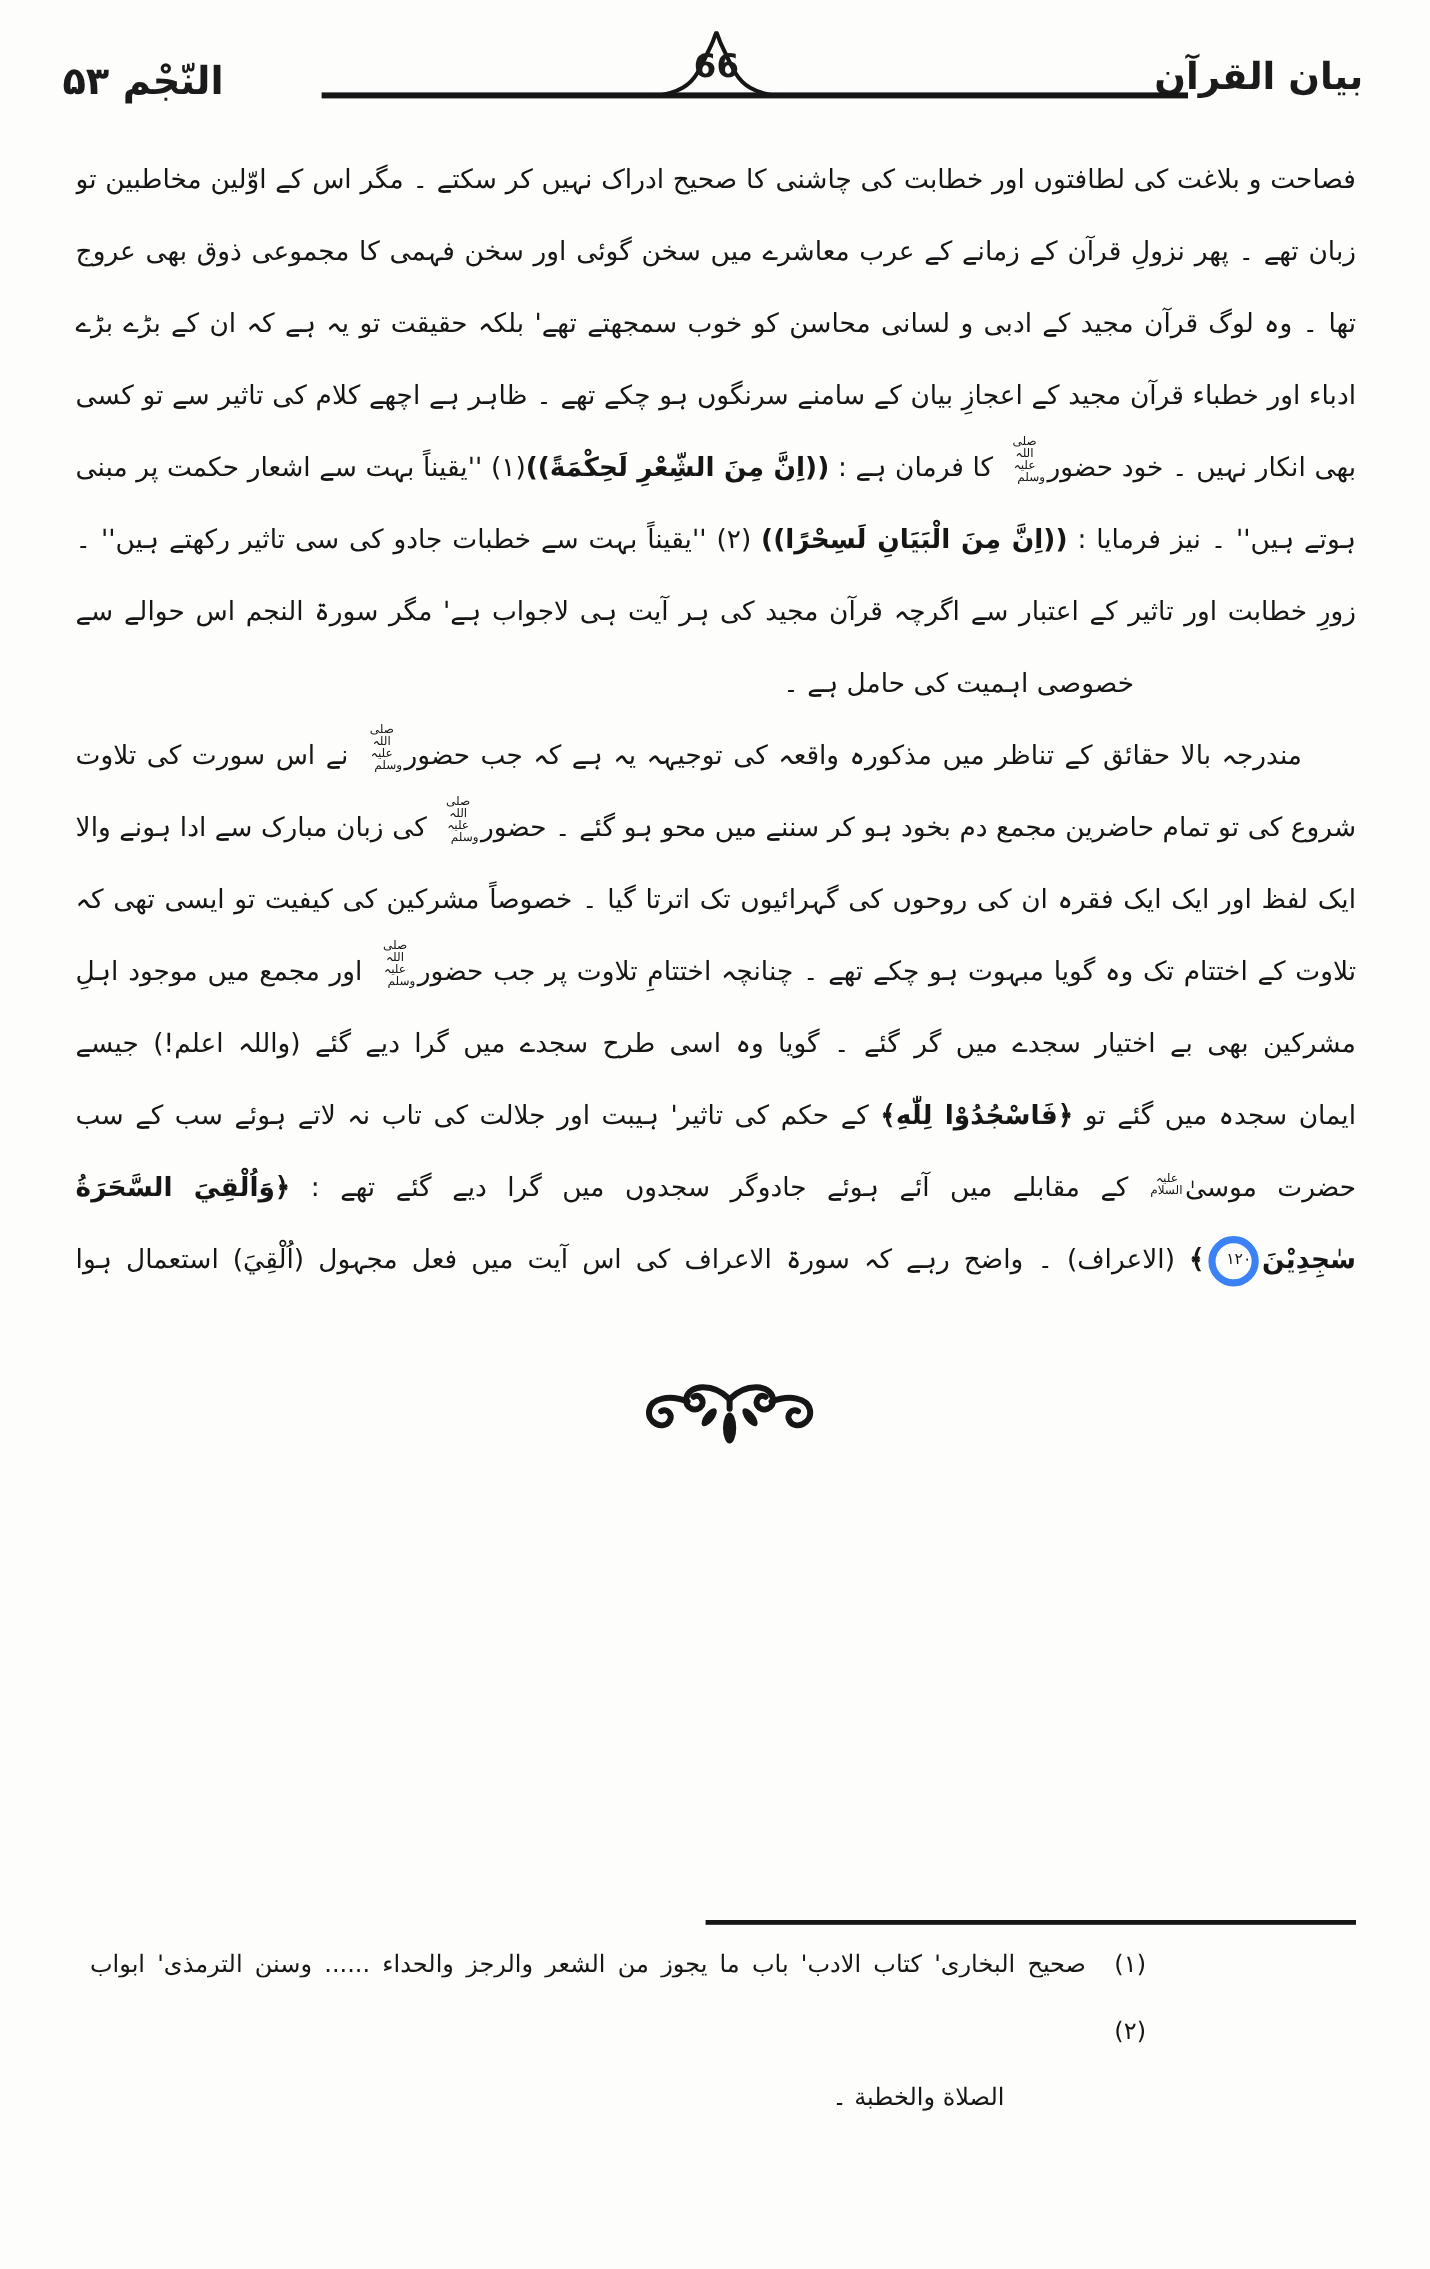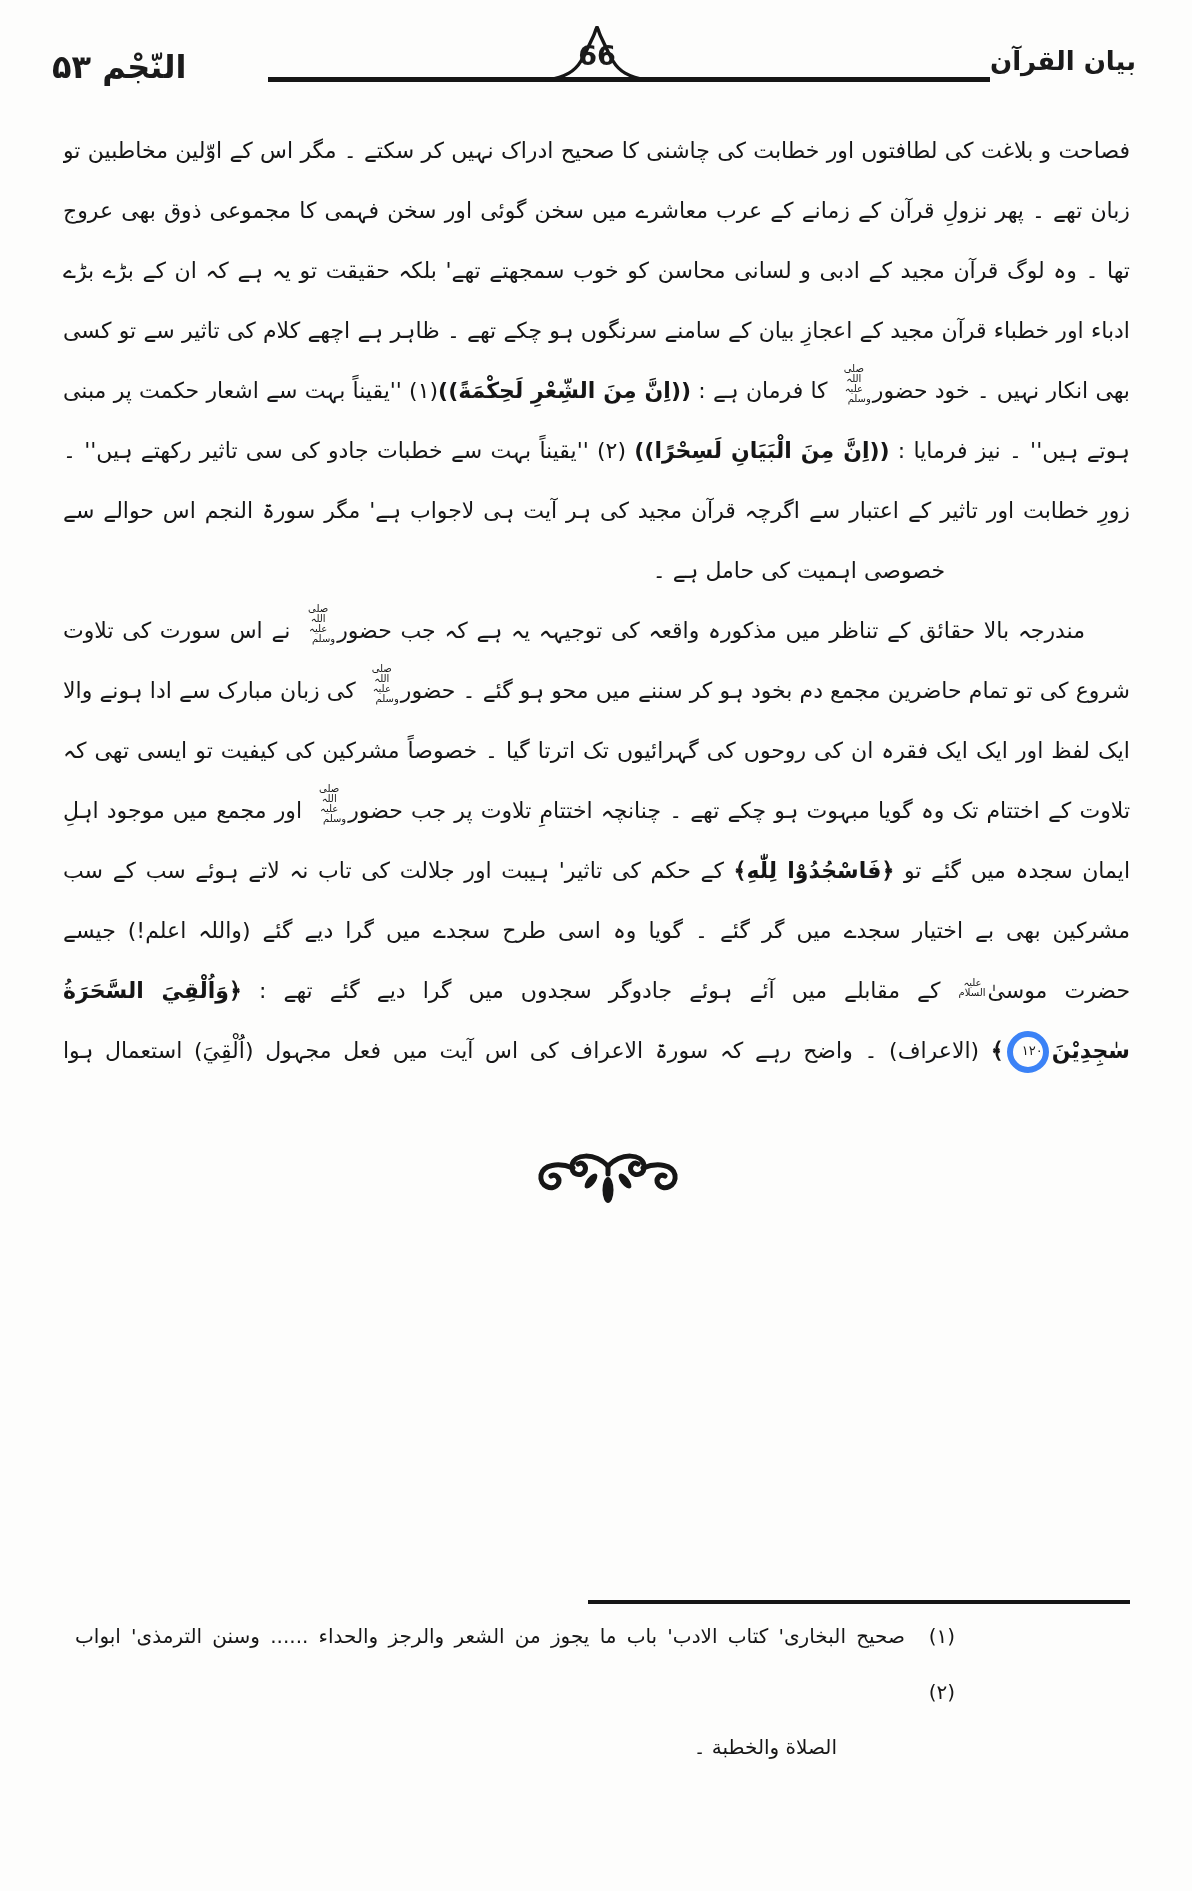--- a/index.html
+++ b/index.html
@@ -13,21 +13,21 @@
     margin:0 auto;
     background:#fdfdfc;
     color:#1b1b1b;
     overflow:hidden;
     direction:rtl;
   }
 
   
   .hdr-title-right {
     position:absolute; top:46px; right:56px;
-    font-size:26px; font-weight:bold;
+    font-size:31px; font-weight:bold;
     letter-spacing:0; white-space:nowrap;
   }
   .hdr-title-left {
     position:absolute; top:48px; left:52px;
     font-size:32px; font-weight:bold; white-space:nowrap;
   }
   .hdr-rule {
     position:absolute; top:77px; left:268px;
     width:722px; height:5px; background:#161616;
   }
@@ -123,22 +123,22 @@
       <div class="line"><span class="seg-normal">تھا ۔ وہ لوگ قرآن مجید کے ادبی و لسانی محاسن کو خوب سمجھتے تھے' بلکہ حقیقت تو یہ ہے کہ ان کے بڑے بڑے شعراء'</span></div>
       <div class="line"><span class="seg-normal">ادباء اور خطباء قرآن مجید کے اعجازِ بیان کے سامنے سرنگوں ہو چکے تھے ۔ ظاہر ہے اچھے کلام کی تاثیر سے تو کسی کو</span></div>
       <div class="line"><span class="seg-normal">بھی انکار نہیں ۔ خود حضور</span><span class="seg-saw">صلی اللہ علیہ وسلم</span><span class="seg-normal"> کا فرمان ہے : </span><span class="seg-quote">((اِنَّ مِنَ الشِّعْرِ لَحِكْمَةً))</span><span class="seg-normal">(۱) ''یقیناً بہت سے اشعار حکمت پر مبنی</span></div>
       <div class="line"><span class="seg-normal">ہوتے ہیں'' ۔ نیز فرمایا : </span><span class="seg-quote">((اِنَّ مِنَ الْبَيَانِ لَسِحْرًا))</span><span class="seg-normal"> (۲) ''یقیناً بہت سے خطبات جادو کی سی تاثیر رکھتے ہیں'' ۔</span></div>
       <div class="line"><span class="seg-normal">زورِ خطابت اور تاثیر کے اعتبار سے اگرچہ قرآن مجید کی ہر آیت ہی لاجواب ہے' مگر سورۃ النجم اس حوالے سے</span></div>
       <div class="line line-end" style="padding-right: 185px;"><span class="seg-normal">خصوصی اہمیت کی حامل ہے ۔</span></div>
       <div class="line" style="padding-right: 45px;"><span class="seg-normal">مندرجہ بالا حقائق کے تناظر میں مذکورہ واقعہ کی توجیہہ یہ ہے کہ جب حضور</span><span class="seg-saw">صلی اللہ علیہ وسلم</span><span class="seg-normal"> نے اس سورت کی تلاوت</span></div>
       <div class="line"><span class="seg-normal">شروع کی تو تمام حاضرین مجمع دم بخود ہو کر سننے میں محو ہو گئے ۔ حضور</span><span class="seg-saw">صلی اللہ علیہ وسلم</span><span class="seg-normal"> کی زبان مبارک سے ادا ہونے والا ایک</span></div>
       <div class="line"><span class="seg-normal">ایک لفظ اور ایک ایک فقرہ ان کی روحوں کی گہرائیوں تک اترتا گیا ۔ خصوصاً مشرکین کی کیفیت تو ایسی تھی کہ</span></div>
       <div class="line"><span class="seg-normal">تلاوت کے اختتام تک وہ گویا مبہوت ہو چکے تھے ۔ چنانچہ اختتامِ تلاوت پر جب حضور</span><span class="seg-saw">صلی اللہ علیہ وسلم</span><span class="seg-normal"> اور مجمع میں موجود اہلِ</span></div>
+      <div class="line"><span class="seg-normal">مشرکین بھی بے اختیار سجدے میں گر گئے ۔ گویا وہ اسی طرح سجدے میں گرا دیے گئے (واللہ اعلم!) جیسے</span></div>
       <div class="line"><span class="seg-normal">ایمان سجدہ میں گئے تو </span><span class="seg-quote">﴿فَاسْجُدُوْا لِلّٰهِ﴾</span><span class="seg-normal"> کے حکم کی تاثیر' ہیبت اور جلالت کی تاب نہ لاتے ہوئے سب کے سب</span></div>
-      <div class="line"><span class="seg-normal">مشرکین بھی بے اختیار سجدے میں گر گئے ۔ گویا وہ اسی طرح سجدے میں گرا دیے گئے (واللہ اعلم!) جیسے</span></div>
       <div class="line"><span class="seg-normal">حضرت موسیٰ</span><span class="seg-alayhi">علیہ السلام</span><span class="seg-normal"> کے مقابلے میں آئے ہوئے جادوگر سجدوں میں گرا دیے گئے تھے : </span><span class="seg-quote">﴿وَاُلْقِيَ السَّحَرَةُ</span></div>
       <div class="line"><span class="seg-quote">سٰجِدِيْنَ</span><span class="seg-aya">۱۲۰</span><span class="seg-quote">﴾</span><span class="seg-normal"> (الاعراف) ۔ واضح رہے کہ سورۃ الاعراف کی اس آیت میں فعل مجہول (اُلْقِيَ) استعمال ہوا</span></div>
     </div>
 
   <svg class="ornament" viewBox="0 0 144 66">
     <g fill="none" stroke="#161616" stroke-width="5" stroke-linecap="round">
       <path d="M72,16 C58,2 38,4 36,15 C34,24 45,28 49,21 C51,16 46,11 42,14"></path>
       <path d="M72,16 C86,2 106,4 108,15 C110,24 99,28 95,21 C93,16 98,11 102,14"></path>
       <path d="M37,18 C22,12 7,15 5,25 C3,36 17,42 22,34 C25,29 20,23 15,26"></path>
       <path d="M107,18 C122,12 137,15 139,25 C141,36 127,42 122,34 C119,29 124,23 129,26"></path>

